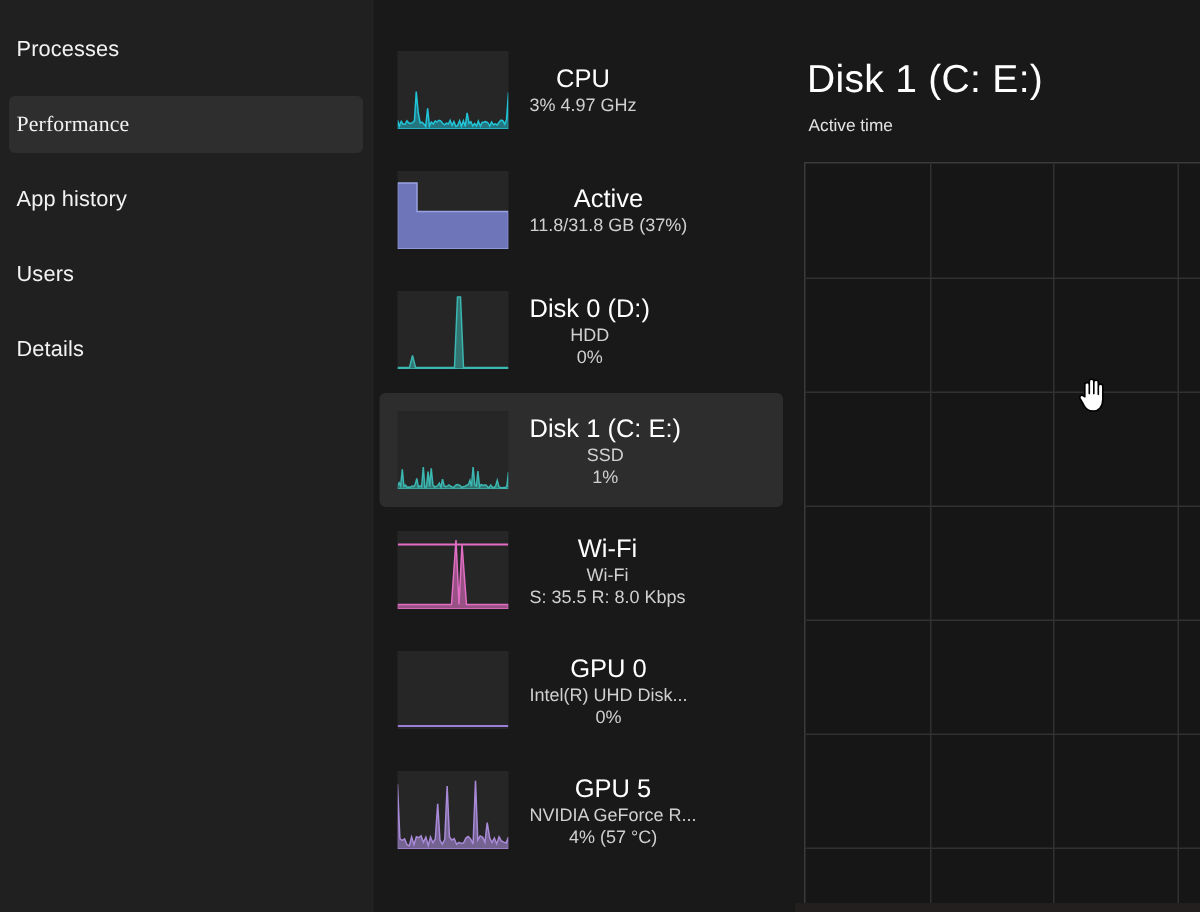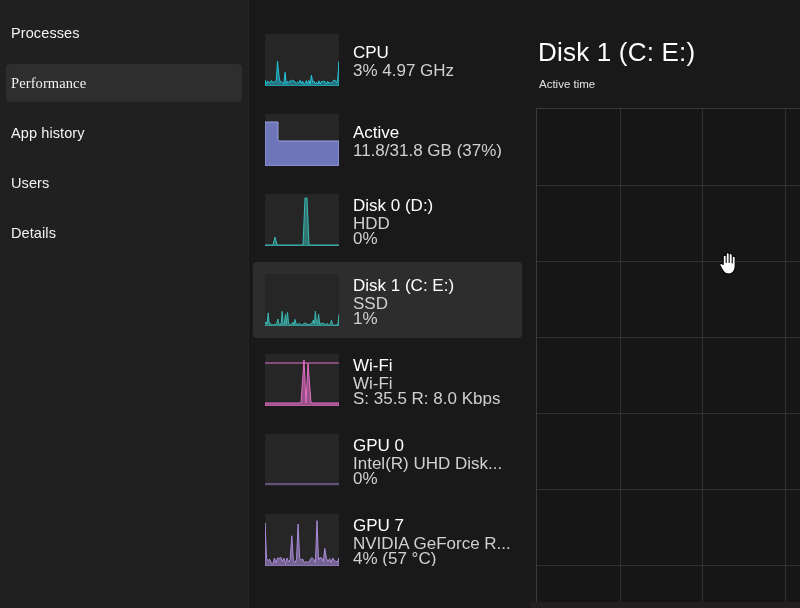--- a/index.html
+++ b/index.html
@@ -71,30 +71,31 @@
     overflow: hidden;
   }
   .spark svg { display: block; width: 74px; height: 52px; }
 
   .res-text {
     margin-left: 14px;
     display: flex;
     flex-direction: column;
     justify-content: center;
     overflow: hidden;
+    text-align: center;
   }
   .res-title {
     color: #ffffff;
     font-size: 17px;
     line-height: 21px;
     white-space: nowrap;
   }
   .res-sub {
     color: #d0d0d0;
-    font-size: 17px;
+    font-size: 12px;
     line-height: 15px;
     white-space: nowrap;
   }
 
   
   .detail {
     flex: 1 1 auto;
     height: 608px;
     background: #191919;
     position: relative;
@@ -248,21 +249,21 @@
           <div class="res-sub">0%</div>
         </div>
       </div>
       <div class="res-row">
         <div class="spark">
           <svg viewBox="0 0 74 52">
             <path d="M0,52 L0.0,8.8 L1.6,45.2 L3.1,46.3 L4.7,45.3 L6.3,49.1 L7.9,49.8 L9.4,44.0 L11.0,49.2 L12.6,43.9 L14.2,44.5 L15.7,43.2 L17.3,47.5 L18.9,44.1 L20.5,49.7 L22.0,44.1 L23.6,47.8 L25.2,45.3 L26.8,21.8 L28.3,46.1 L29.9,48.8 L31.5,45.5 L33.1,10.1 L34.6,43.7 L36.2,46.1 L37.8,45.1 L39.4,48.9 L40.9,47.6 L42.5,48.3 L44.1,47.9 L45.7,44.6 L47.2,43.7 L48.8,45.4 L50.4,48.6 L52.0,6.6 L53.5,46.1 L55.1,43.3 L56.7,44.1 L58.3,47.6 L59.8,34.4 L61.4,44.3 L63.0,47.7 L64.6,44.7 L66.1,48.6 L67.7,43.9 L69.3,46.7 L70.9,47.4 L72.4,48.0 L74.0,44.0 L74,52 Z" fill="#a98ad8" fill-opacity="0.6" stroke="#a98ad8" stroke-width="1"></path>
           </svg>
         </div>
         <div class="res-text">
-          <div class="res-title">GPU 7</div>
+          <div class="res-title">GPU 5</div>
           <div class="res-sub">NVIDIA GeForce R...</div>
           <div class="res-sub">4%  (57 °C)</div>
         </div>
       </div>
     </section>
 
   <section class="detail">
     <div class="detail-title">Disk 1 (C: E:)</div>
     <div class="detail-sub">Active time</div>
 

